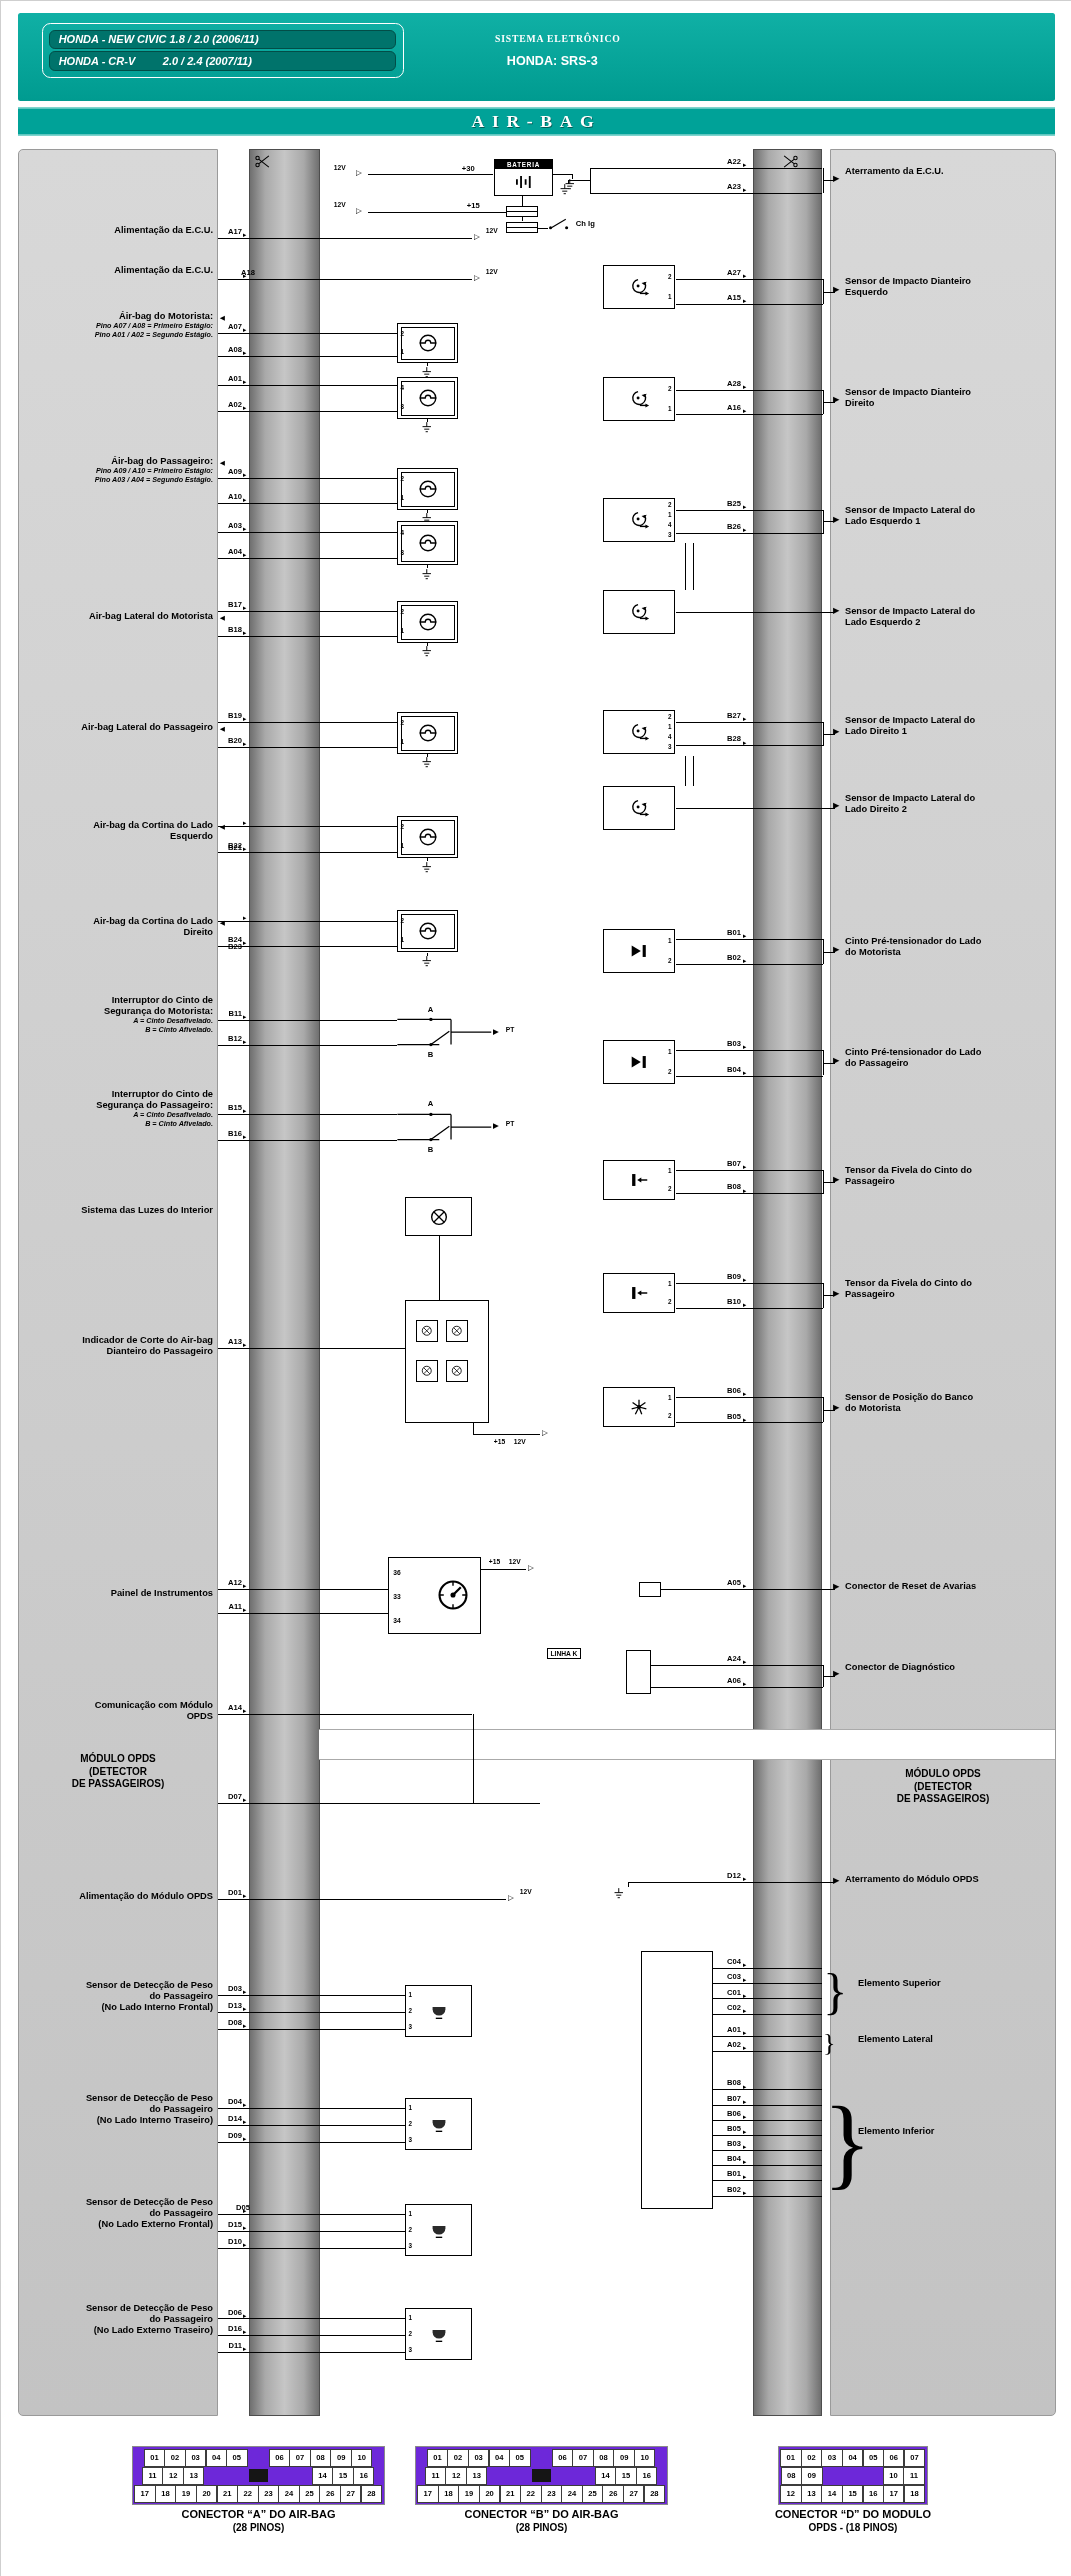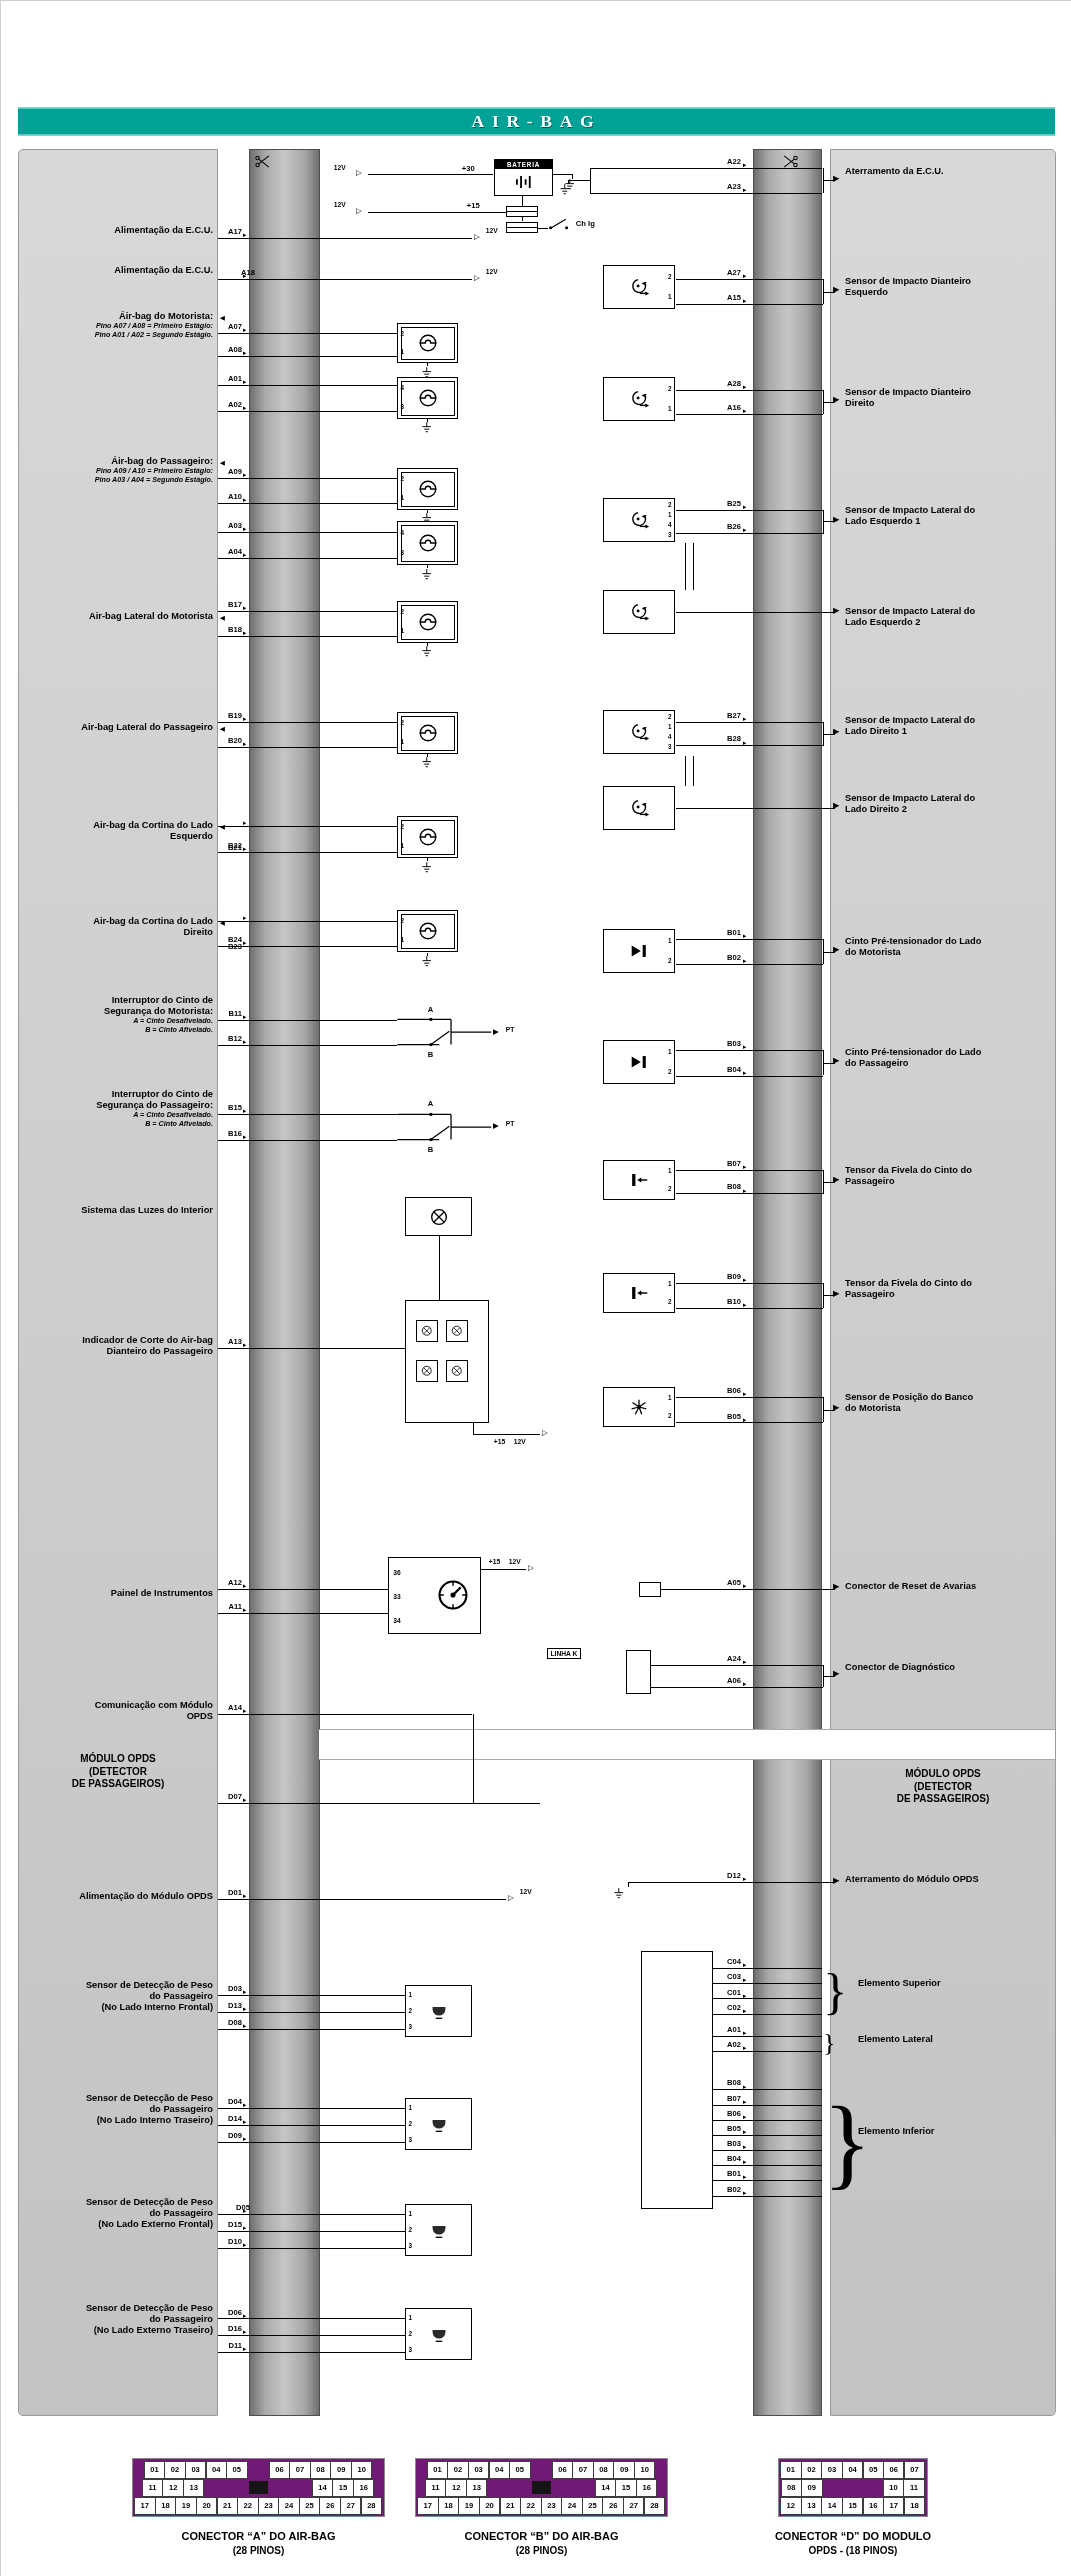--- a/index.html
+++ b/index.html
@@ -69,21 +69,21 @@
   .swbig{position:absolute;z-index:13;}
   .sc{position:absolute;width:17px;height:17px;z-index:9;}
   .cluster .cl-pins{position:absolute;left:4.2px;top:3.4px;font:bold 6.7px/23.6px "Liberation Sans",sans-serif;}
   .gauge{position:absolute;right:10px;top:20px;width:34px;height:34px;}
   .lampcell{position:absolute;width:20px;height:20px;border:1.1px solid #000;display:flex;align-items:center;justify-content:center;}
   .lampcell svg{width:13.5px;height:13.5px;}
   .luz .ciwrap svg,.indic svg{display:block;}
 
   
   .cgrid-wrap{position:absolute;z-index:10;}
-  .cgrid{width:max-content;margin:12px auto;background:#701a75;padding:1.7px;border:0.8px solid #8a8a8a;}
+  .cgrid{width:max-content;margin:0 auto;background:#6d28d9;padding:1.7px;border:0.8px solid #8a8a8a;}
   .crow{display:flex;justify-content:center;align-items:center;}
   .ccell{width:19.4px;height:16px;background:#fff;border:0.8px solid #3c3c3c;margin-left:-0.8px;display:flex;align-items:center;justify-content:center;font:bold 7.6px/1 "Liberation Sans",sans-serif;}
   .cgap{height:16px;}
   .cblk{height:12.6px;background:#151515;margin:1.7px 0.8px;}
   .ccap{white-space:nowrap;text-align:center;font:bold 11px/14.3px "Liberation Sans",sans-serif;margin-top:1.7px;}
   .ccap:last-child{font-size:10px;margin-top:0;}
 </style>
 </head>
 <body>
 
@@ -138,20 +138,30 @@
           <path d="M4.5 9 v6 M9 5.5 v13 M14 9 v6 M18.5 5.5 v13" stroke="#000" stroke-width="2" fill="none"></path>
         </symbol>
       <symbol id="sym-scissors" viewBox="0 0 24 24">
           <path d="M21 4 L7 15 M21 20 L7 9" stroke="#000" stroke-width="1.5" fill="none"></path>
           <circle cx="5" cy="7" r="2.4" fill="none" stroke="#000" stroke-width="1.5"></circle>
           <circle cx="5" cy="17" r="2.4" fill="none" stroke="#000" stroke-width="1.5"></circle>
         </symbol>
     </defs>
   </svg>
 
+  <div class="band top">
+    <div class="modelbox">
+      <div class="pill">HONDA - NEW CIVIC 1.8 / 2.0 (2006/11)</div>
+      <div class="pill">HONDA - CR-V         2.0 / 2.4 (2007/11)</div>
+    </div>
+    <div class="sysblock">
+      <div class="syslabel">SISTEMA ELETRÔNICO</div>
+      <div class="sysname">HONDA: SRS-3</div>
+    </div>
+  </div>
   <div class="band title">
     <span>AIR-BAG</span>
   </div>
 
   <div class="panel" id="panelL"></div>
   <div class="panel" id="panelR"></div>
   <div class="vbar" id="barL"></div>
   <div class="vbar" id="barR"></div>
   <div class="divband"></div>
 

